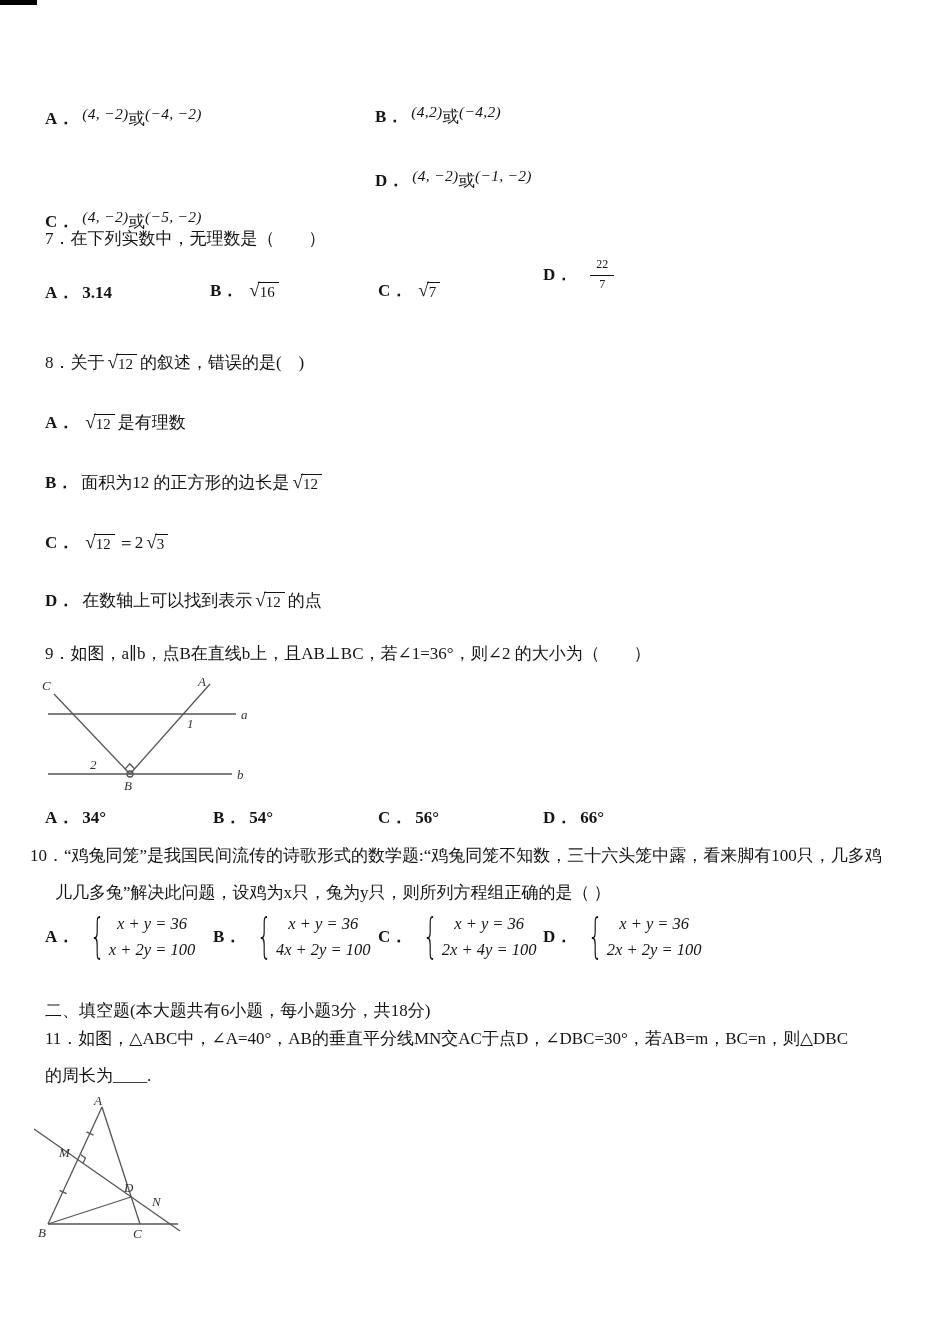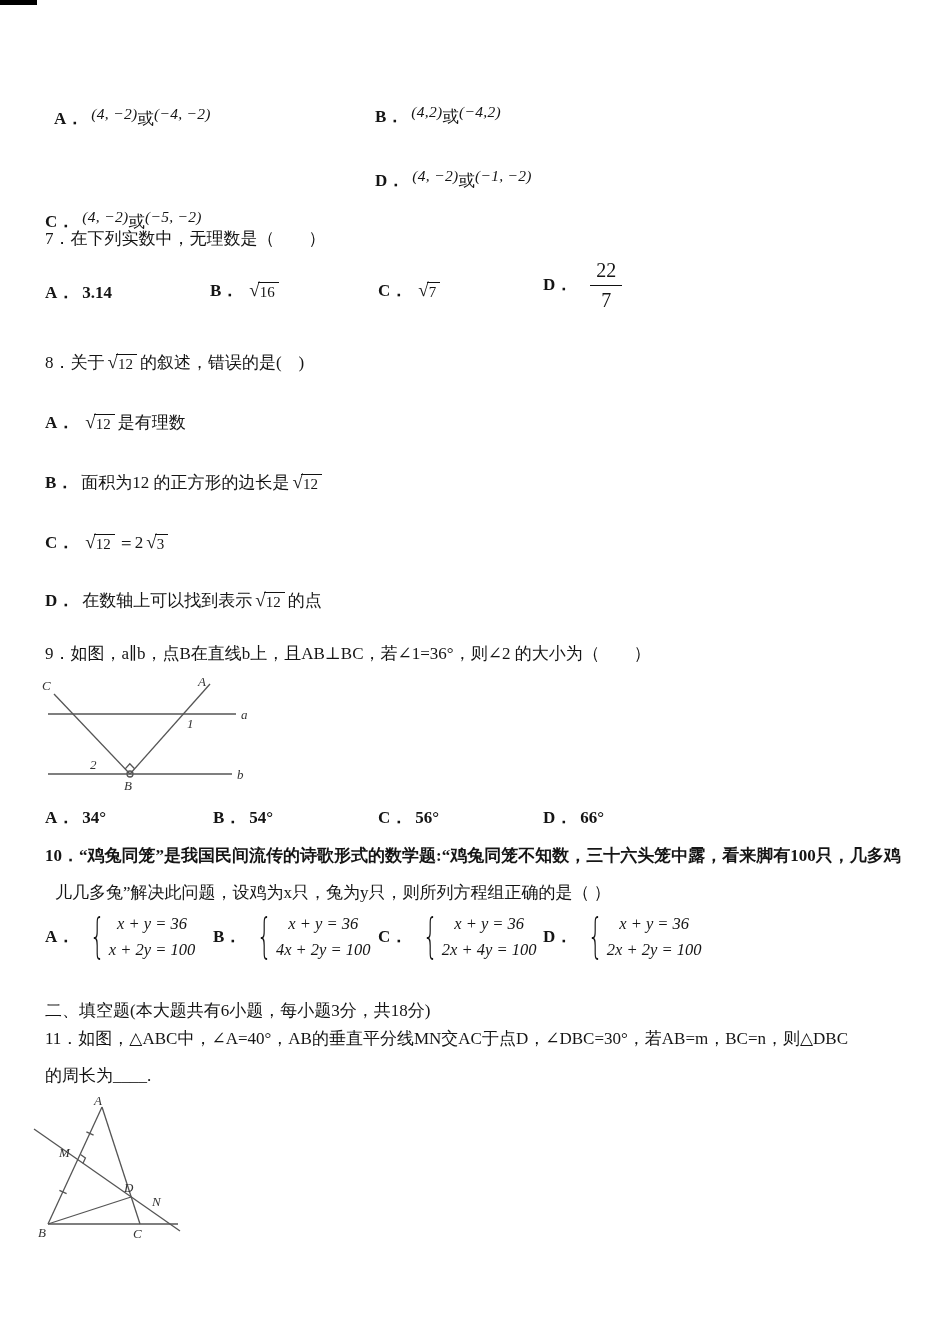--- a/index.html
+++ b/index.html
@@ -16,41 +16,41 @@
   .coord { font-style:italic; font-size:15.5px; position:relative; top:-5px; letter-spacing:0.3px; }
   .sep { font-size:16.5px; }
   .corner-mark { position:absolute; left:0; top:0; width:37px; height:5px; background:#000; }
 
   .sqrt { display:inline-flex; align-items:flex-start; white-space:nowrap; margin:0 3px; vertical-align:baseline; }
   .sqrt .rsym { font-size:19px; line-height:1.05; font-style:normal; }
   .sqrt .rad  { font-size:15px; line-height:1.25; margin-top:2px; margin-left:-2px;
                 border-top:1.4px solid #111; padding:0 4px 0 2px;text-align:right; }
 
   .frac { display:inline-flex; flex-direction:column; align-items:center;
-          font-size:20px; line-height:1.3; }
+          font-size:12px; line-height:1.3; }
   .frac .fnum { border-bottom:1.3px solid #111; padding:0 6px 2px; }
   .frac .fden { padding-top:1px; }
   .frac-opt { display:flex; align-items:center; gap:10px; }
 
   .q10-opt { display:flex; align-items:center; }
   .system { display:flex; align-items:center; }
   .sys-brace { font-family:"DejaVu Sans",sans-serif; font-size:48px; font-weight:300;
                line-height:0.9; transform:scaleX(0.5); transform-origin:center; margin-right:-4px; }
   .sys-eqs { display:flex; flex-direction:column;text-align:center; }
   .sys-eq { font-style:italic; font-size:16.5px; line-height:1.55; white-space:nowrap; }
 
   .fig-label { font-style:italic; fill:#333; font-family:"Liberation Serif","DejaVu Serif",serif; }
   svg { overflow:visible; }
 </style>
 </head>
 <body>
 
 <div class="corner-mark"></div>
 
-<div class="abs cn" style="left:45px; top:106px;margin-left:9px;">
+<div class="abs cn" style="left:45px; top:106px;">
   <span class="opt-label">A．</span><span class="coord">(4, −2)</span><span class="sep">或</span><span class="coord">(−4, −2)</span>
 </div>
 <div class="abs cn" style="left:375px; top:104px;">
   <span class="opt-label">B．</span><span class="coord">(4,2)</span><span class="sep">或</span><span class="coord">(−4,2)</span>
 </div>
 <div class="abs cn" style="left:45px; top:169px;margin-top:40px;">
   <span class="opt-label">C．</span><span class="coord">(4, −2)</span><span class="sep">或</span><span class="coord">(−5, −2)</span>
 </div>
 <div class="abs cn" style="left:375px; top:168px;">
   <span class="opt-label">D．</span><span class="coord">(4, −2)</span><span class="sep">或</span><span class="coord">(−1, −2)</span>
@@ -144,21 +144,21 @@
 <div class="abs cn" style="left:213px; top:805px;">
   <span class="opt-label">B．</span><span class="bold">54°</span>
 </div>
 <div class="abs cn" style="left:378px; top:805px;">
   <span class="opt-label">C．</span><span class="bold">56°</span>
 </div>
 <div class="abs cn" style="left:543px; top:805px;">
   <span class="opt-label">D．</span><span class="bold">66°</span>
 </div>
 
-<div class="abs cn textblock" style="left:45px; top:843px;font-weight:bold;">10．“鸡兔同笼”是我国民间流传的诗歌形式的数学题:“鸡兔同笼不知数，三十六头笼中露，看来脚有100只，几多鸡</div>
+<div class="abs cn textblock" style="left:30px; top:843px;">10．“鸡兔同笼”是我国民间流传的诗歌形式的数学题:“鸡兔同笼不知数，三十六头笼中露，看来脚有100只，几多鸡</div>
 <div class="abs cn textblock" style="left:55px; top:880px;font-family:Liberation Serif, serif;">儿几多兔”解决此问题，设鸡为x只，兔为y只，则所列方程组正确的是（ ）</div>
 
 <div class="abs q10-opt" style="left:45px; top:911px;">
   <span class="opt-label cn">A．</span>
   <span class="system">
     <span class="sys-brace">{</span>
     <span class="sys-eqs">
       <span class="sys-eq">x + y = 36</span>
       <span class="sys-eq">x + 2y = 100</span>
     </span>

